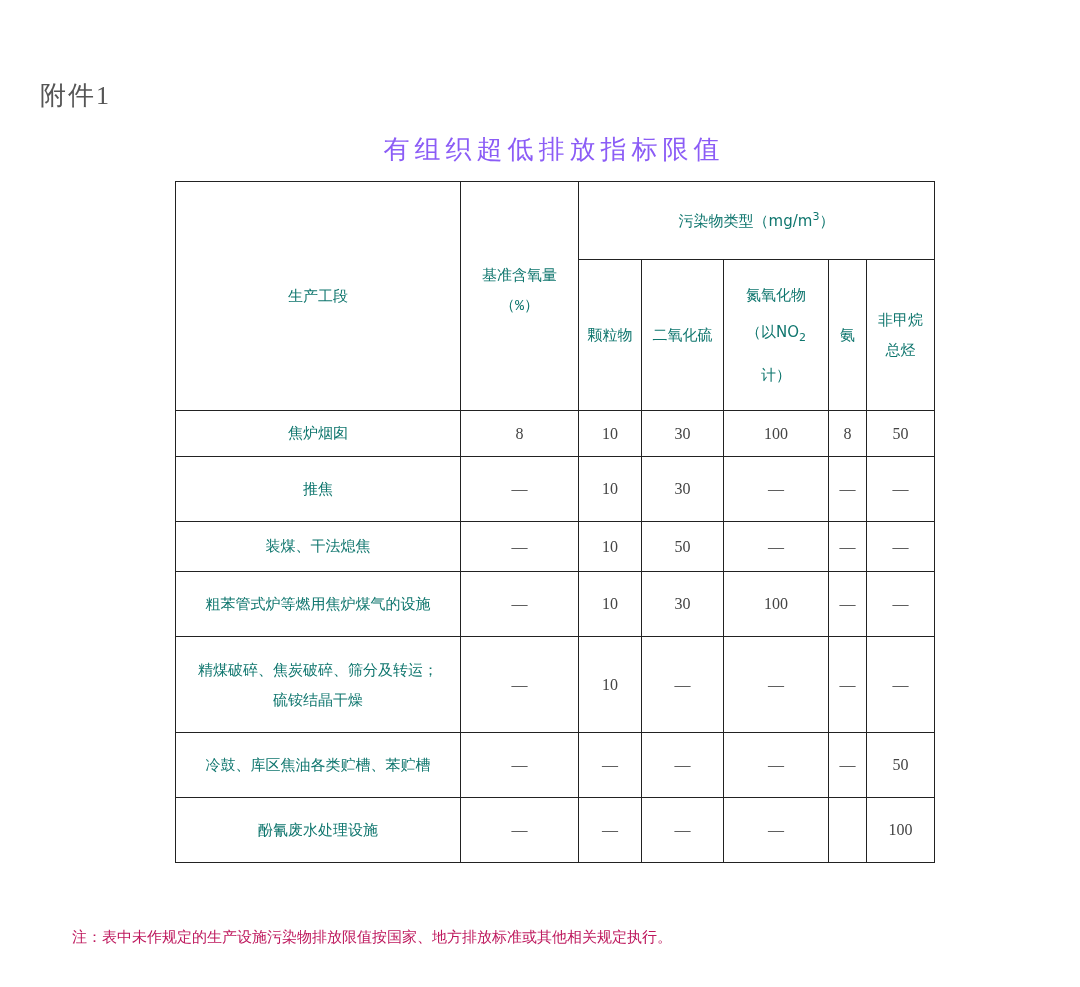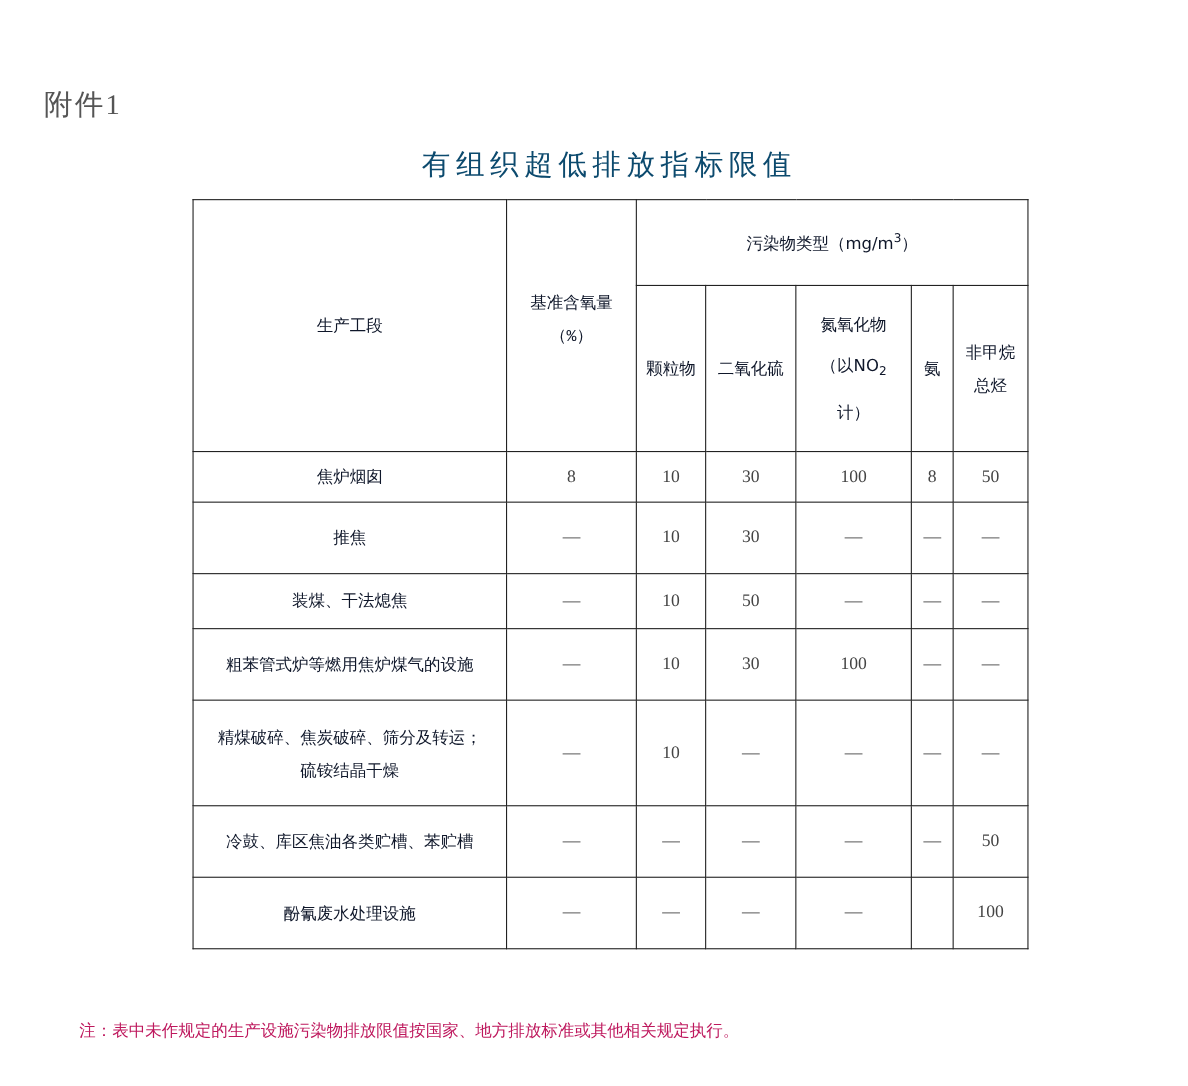--- a/index.html
+++ b/index.html
@@ -1,26 +1,26 @@
 <!DOCTYPE html>
 <html><head>
 <meta charset="utf-8">
 <style>
   html, body { margin: 0; padding: 0; background: #ffffff; }
   body { width: 1080px; height: 987px; position: relative; overflow: hidden;
          font-family: "DejaVu Serif", "Liberation Serif", serif; color: #333; }
   .attachment { position: absolute; left: 40px; top: 78px; font-size: 26px; color: #555;
                 font-family: Liberation Serif, serif; letter-spacing: 2px; }
   .title { position: absolute; left: 175px; width: 758px; top: 132px; text-align: center;
-           font-size: 26px; color: #0c4a6e; letter-spacing: 5px;
+           font-size: 26px; color: #8b5cf6; letter-spacing: 5px;
            font-family: "DejaVu Sans", "Liberation Sans", sans-serif; font-weight: 300; }
   table { position: absolute; left: 175px; top: 181px; border-collapse: collapse;
           table-layout: fixed; width: 759px; }
   td, th { border: 1.5px solid #222; text-align: center; vertical-align: middle;
-           font-size: 15px; font-weight: normal; color: #0f172a; padding: 0;
+           font-size: 15px; font-weight: normal; color: #0f766e; padding: 0;
            font-family: "DejaVu Sans", "Liberation Sans", sans-serif; }
   .num { font-family: "Liberation Serif", "DejaVu Serif", serif; font-size: 16px; color: #444; }
   .hdr-line { display: block; line-height: 30px; }
   sup, sub { font-size: 11px; }
   .note { position: absolute; left: 72px; top: 928px; font-size: 15px; color: #be185d;
           font-family: "DejaVu Sans", "Liberation Sans", sans-serif; }
 </style>
 </head>
 <body>
 

